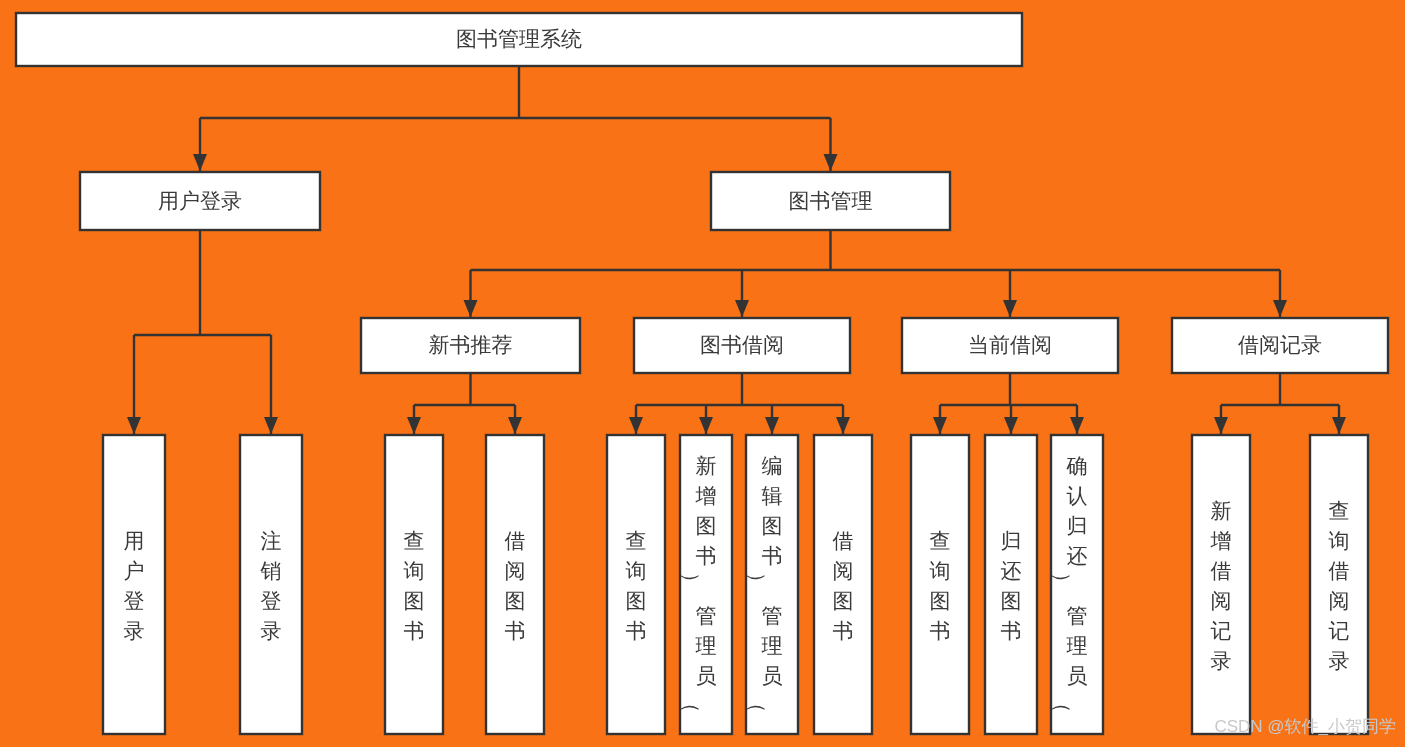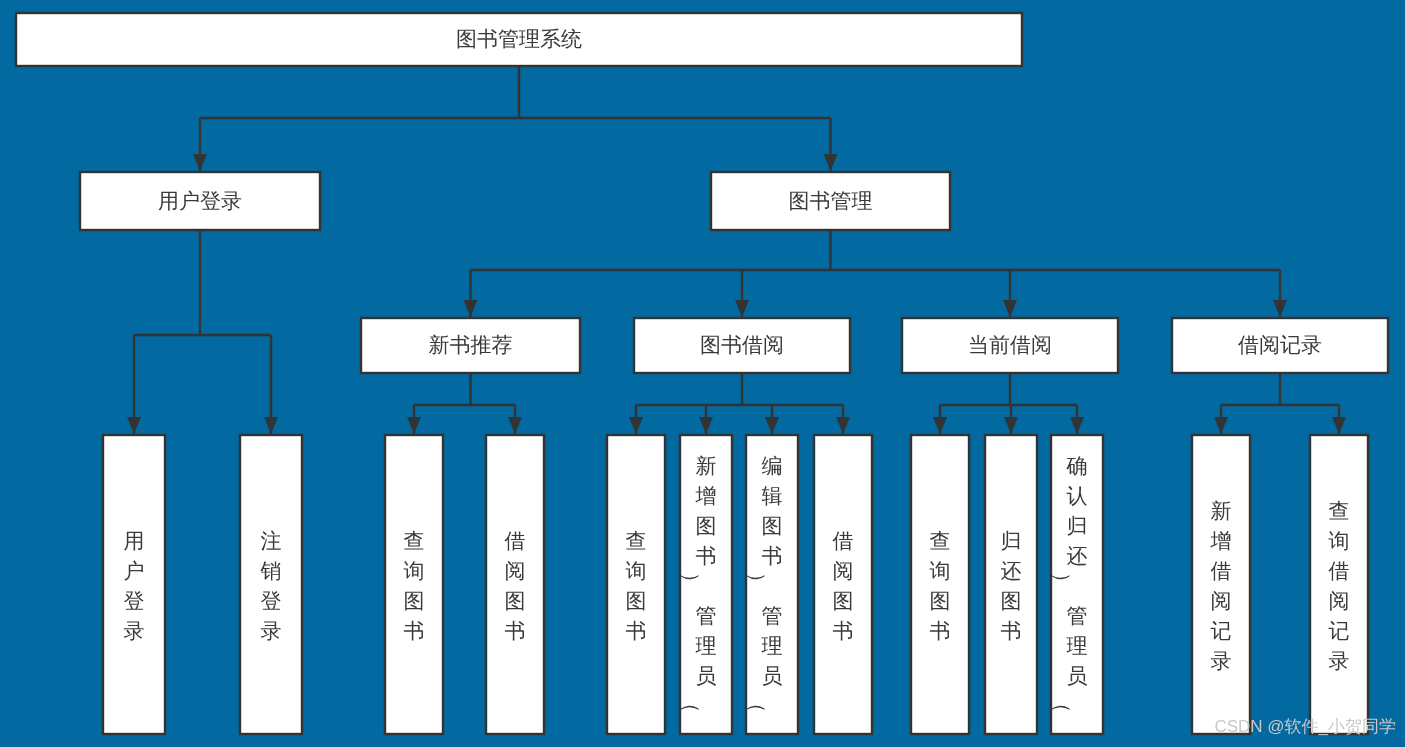--- a/index.html
+++ b/index.html
@@ -8,21 +8,21 @@
     padding: 0;
     background: #ffffff;
   }
   body {
     font-family: "Liberation Sans", "DejaVu Sans", sans-serif;
   }
   #diagram-root {
     position: relative;
     width: 1405px;
     height: 747px;
-    background: #0369a1;
+    background: #f97316;
     overflow: hidden;
   }
   svg.diagram-canvas {
     position: absolute;
     top: 0;
     left: 0;
     width: 1405px;
     height: 747px;
     display: block;
   }

